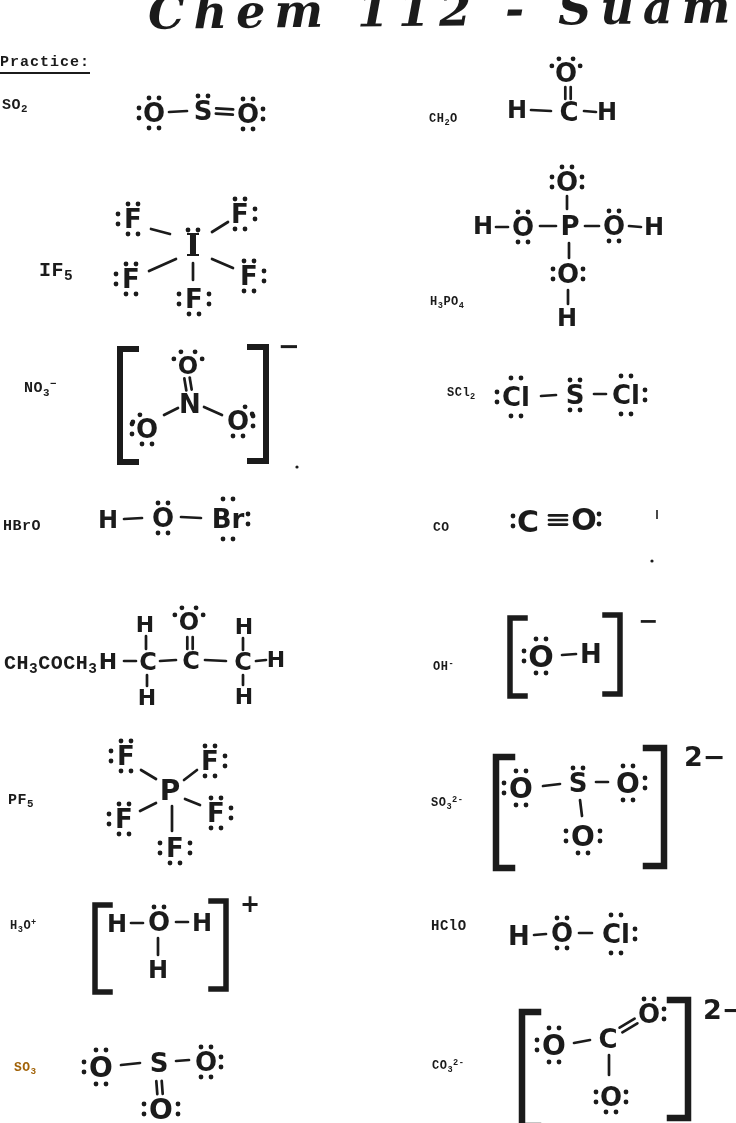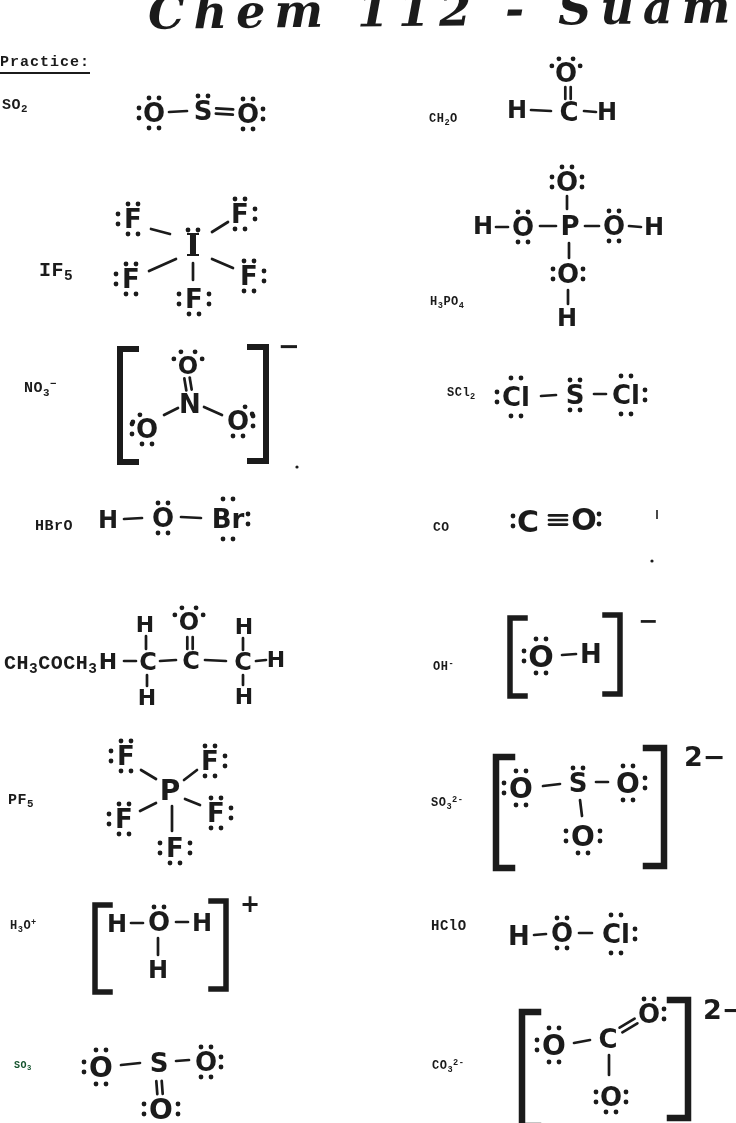--- a/index.html
+++ b/index.html
@@ -427,24 +427,24 @@
       <circle cx="652" cy="561" r="1.6" fill="#1b1b1b"></circle>
       <circle cx="297" cy="467" r="1.6" fill="#1b1b1b"></circle>
     </svg>
   <div id="labels-layer">
       <div class="flabel" style="left: 2px; top: 85px; font-size: 15px;"><span>SO</span><sub>2</sub></div>
       <div class="flabel" style="left: 429px; top: 100px; font-size: 12px; text-align: center;"><span>CH</span><sub>2</sub><span>O</span></div>
       <div class="flabel" style="left: 3px; top: 247px; font-size: 20px; margin-left: 36px;"><span>IF</span><sub>5</sub></div>
       <div class="flabel" style="left: 430px; top: 255px; font-size: 12px; margin-top: 28px;"><span>H</span><sub>3</sub><span>PO</span><sub>4</sub></div>
       <div class="flabel" style="left: 0px; top: 366px; font-size: 15px; margin-left: 24px;"><span>NO</span><sub>3</sub><sup>−</sup></div>
       <div class="flabel" style="left: 435px; top: 374px; font-size: 12px; margin-left: 12px;"><span>SCl</span><sub>2</sub></div>
-      <div class="flabel" style="left: 3px; top: 506px; font-size: 15px; margin-left: 32px;"><span>HBrO</span></div>
+      <div class="flabel" style="left: 3px; top: 506px; font-size: 15px;"><span>HBrO</span></div>
       <div class="flabel" style="left: 433px; top: 508px; font-size: 13px;"><span>CO</span></div>
       <div class="flabel" style="left: 4px; top: 640px; font-size: 20px;"><span>CH</span><sub>3</sub><span>COCH</span><sub>3</sub></div>
       <div class="flabel" style="left: 433px; top: 647px; font-size: 12px;"><span>OH</span><sup>-</sup></div>
       <div class="flabel" style="left: 8px; top: 780px; font-size: 15px;"><span>PF</span><sub>5</sub></div>
       <div class="flabel" style="left: 431px; top: 783px; font-size: 12px;"><span>SO</span><sub>3</sub><sup>2-</sup></div>
       <div class="flabel" style="left: 10px; top: 906px; font-size: 12px;"><span>H</span><sub>3</sub><span>O</span><sup>+</sup></div>
       <div class="flabel" style="left: 431px; top: 906px; font-size: 14px;"><span>HClO</span></div>
-      <div class="flabel" style="left: 14px; top: 1048px; font-size: 10px; color: #14532d;"><span>SO</span><sub>3</sub></div>
+      <div class="flabel" style="left: 14px; top: 1048px; font-size: 13px; color: #a16207;"><span>SO</span><sub>3</sub></div>
       <div class="flabel" style="left: 432px; top: 1046px; font-size: 12px; text-align: right;"><span>CO</span><sub>3</sub><sup>2-</sup></div>
     </div>
 </div>
 
 </body></html>

